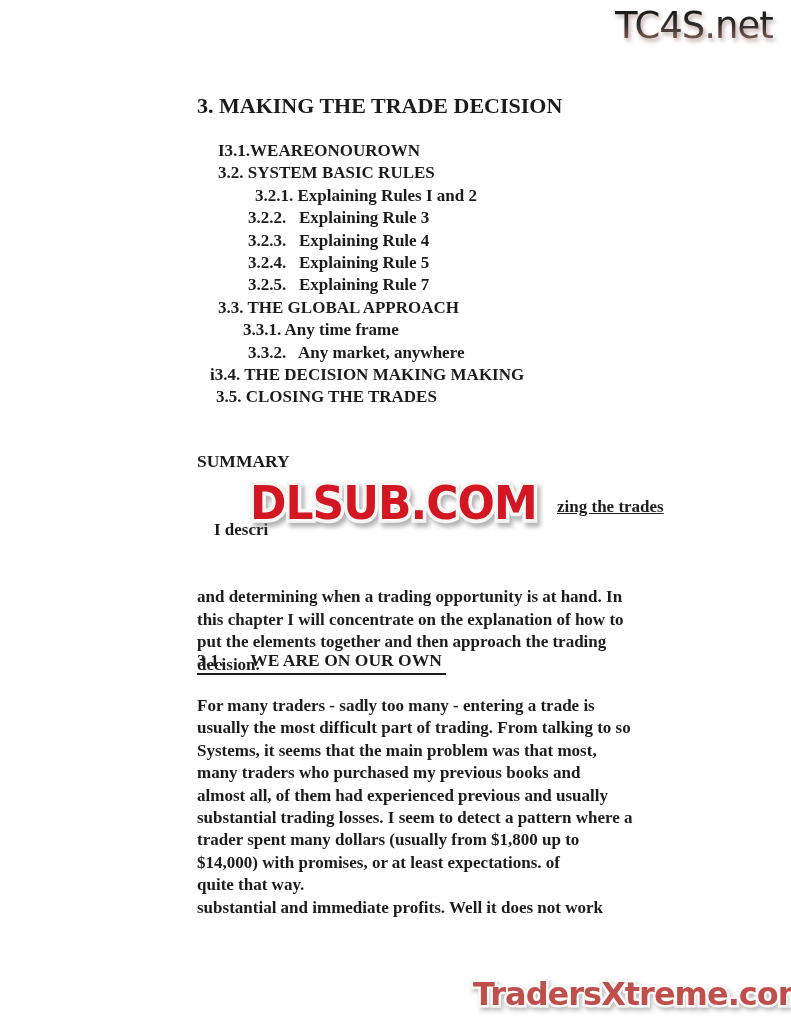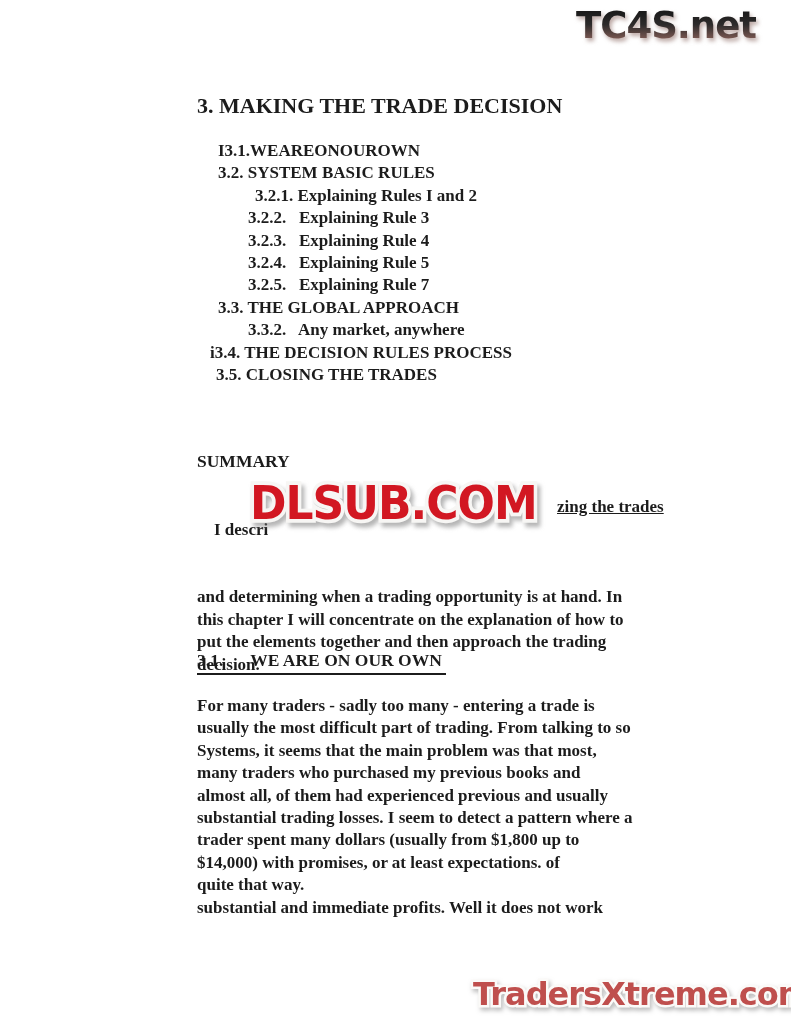--- a/index.html
+++ b/index.html
@@ -14,23 +14,23 @@
     overflow: hidden;
     font-family: "Liberation Serif", serif;
     font-weight: bold;
     color: #1c1c1c;
   }
   .abs { position: absolute; }
 
   
   .site-logo {
     top: 4px;
-    left: 576px;
+    left: 615px;
     font-family: "DejaVu Sans", sans-serif;
-    font-weight: 700;
+    font-weight: 400;
     font-size: 37px;
     letter-spacing: -1px;
     background: linear-gradient(180deg, #151515 8%, #2d2b2b 48%, #9a6a61 95%);
     -webkit-background-clip: text;
     background-clip: text;
     color: transparent;
     filter: drop-shadow(2px 3px 2px rgba(150,120,114,0.65));
     white-space: nowrap;
   }
 
@@ -134,22 +134,23 @@
 
 <div class="abs toc">
   <div class="toc-item" style="padding-left:21px">I3.1.WEAREONOUROWN</div>
   <div class="toc-item" style="padding-left:21px">3.2. SYSTEM BASIC RULES</div>
   <div class="toc-item" style="padding-left:58px">3.2.1. Explaining Rules I and 2</div>
   <div class="toc-item" style="padding-left:51px">3.2.2.   Explaining Rule 3</div>
   <div class="toc-item" style="padding-left:51px">3.2.3.   Explaining Rule 4</div>
   <div class="toc-item" style="padding-left:51px">3.2.4.   Explaining Rule 5</div>
   <div class="toc-item" style="padding-left:51px">3.2.5.   Explaining Rule 7</div>
   <div class="toc-item" style="padding-left:21px">3.3. THE GLOBAL APPROACH</div>
+  <div class="toc-item" style="padding-left:46px">3.3.1. Any time frame</div>
   <div class="toc-item" style="padding-left:51px">3.3.2.   Any market, anywhere</div>
-  <div class="toc-item" style="padding-left:13px">i3.4. THE DECISION RULES PROCESS</div>
+  <div class="toc-item" style="padding-left:13px">i3.4. THE DECISION MAKING MAKING</div>
   <div class="toc-item" style="padding-left:19px">3.5. CLOSING THE TRADES</div>
 </div>
 
 <div class="abs summary-heading">SUMMARY</div>
 
 <div class="abs summary-para">
   <div class="para-line obscured-line">
     <span>I descri</span>
     <span class="frag-right">zing the trades</span>
   </div>

